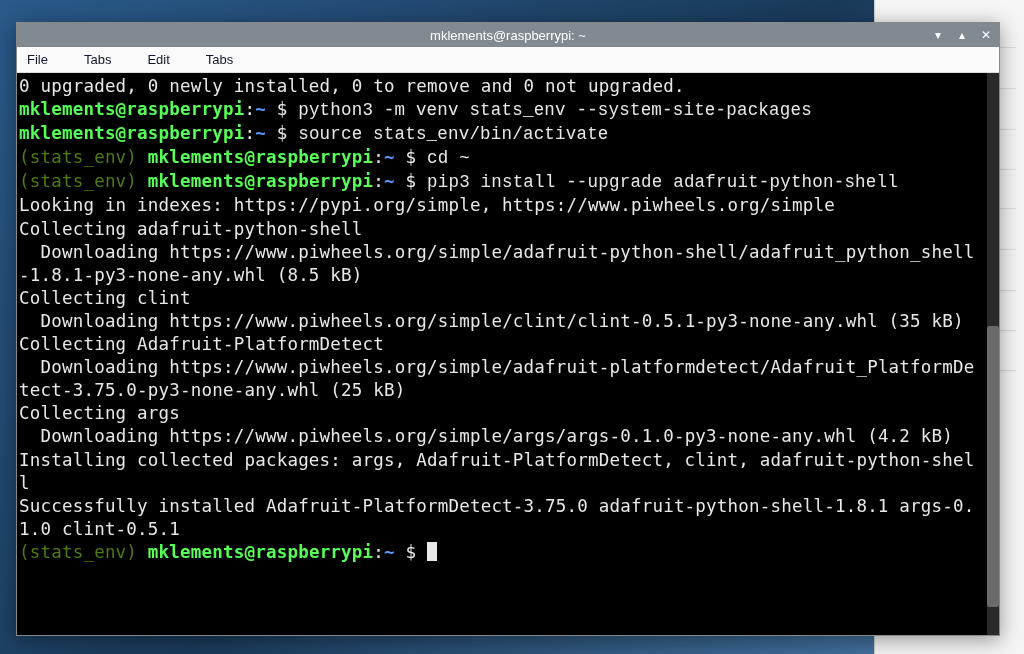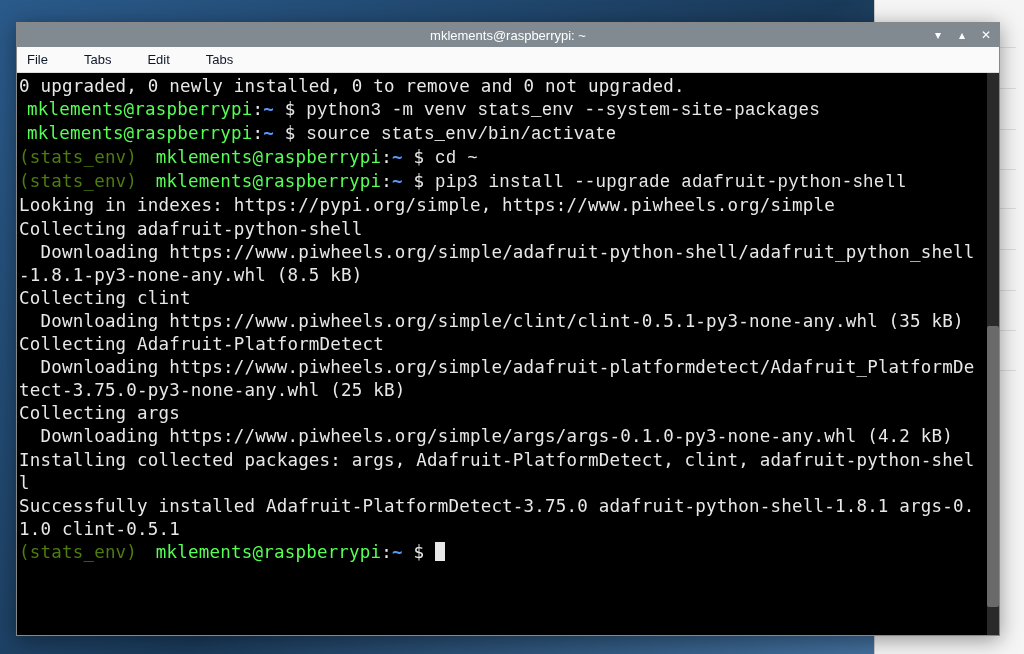--- a/index.html
+++ b/index.html
@@ -111,21 +111,21 @@
   }
   .terminal-scroll-thumb {
     position: absolute;
     right: 0;
     top: 45%;
     width: 12px;
     height: 50%;
     background: #6a6a6a;
     border-radius: 2px;
   }
-  .user { color: #55ff55; font-weight: normal; margin-left: 8px; }
+  .user { color: #55ff55; font-weight: bold; }
   .path { color: #5599ff; font-weight: bold; }
   .venv { color: #4d7c0f; }
   .cmd { color: #e8e8e8; font-family: Liberation Mono, monospace; }
   .out { color: #e8e8e8; }
   .cursor {
     display: inline-block;
     width: 10px;
     height: 19px;
     background: #e8e8e8;
     vertical-align: text-bottom;

